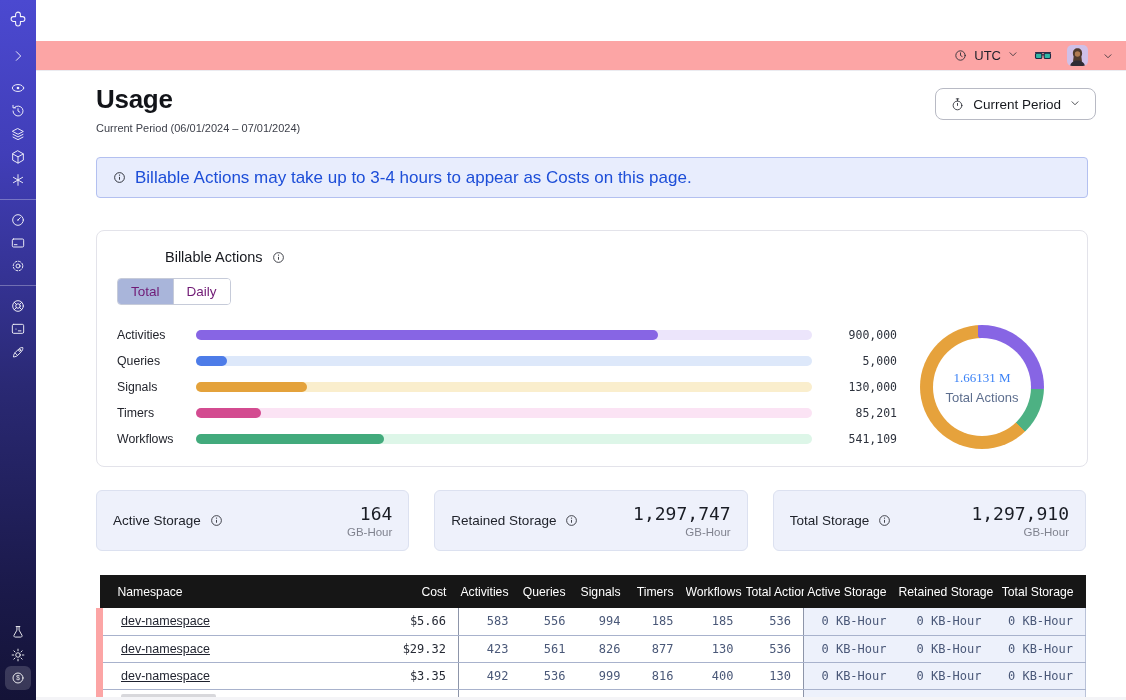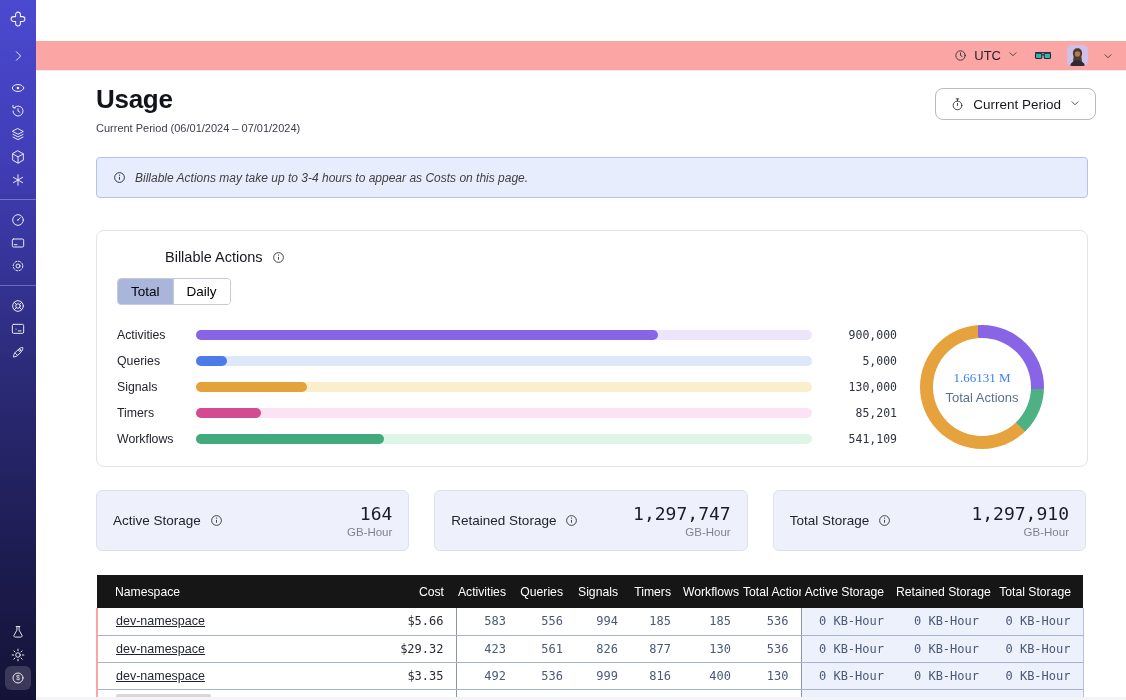--- a/index.html
+++ b/index.html
@@ -38,31 +38,31 @@
     justify-content:space-between; align-items:flex-start; }
   .page-head h1 { margin:0; font-size:26px; font-weight:600; color:#121419; letter-spacing:-0.3px; }
   .subtitle { margin-top:7px; font-size:11px; color:#3c3f49; }
   .period-btn { display:inline-flex; align-items:center; gap:8px; height:32px; padding:9px 14px;
     border:1px solid #b8bac4; border-radius:8px; background:#fff; font-family:inherit;
     font-size:13.5px; font-weight:500; color:#16181d; cursor:pointer; margin-top:4px; }
   .period-btn svg { stroke:#16181d; fill:none; stroke-width:1.5; stroke-linecap:round; }
 
   .banner { position:absolute; left:60px; right:38px; top:127px; height:41px;
     background:#e8edfd; border:1px solid #b3c0f0; border-radius:4px;
-    display:flex; align-items:center; gap:8px; padding:0 15px; font-size:12px; color:#404040;font-style:italic; }
+    display:flex; align-items:center; gap:8px; padding:0 15px; font-size:17px; color:#1d4ed8; }
   .banner svg { stroke:#1c1f27; fill:none; stroke-width:1.4; flex:0 0 auto; }
 
   
   .card { position:absolute; left:60px; right:38px; top:200px; height:237px;
     background:#fff; border:1px solid #e3e3ea; border-radius:8px; padding:18px 20px 0 20px; }
   .card-title-row { display:flex; align-items:center; gap:8px; font-size:14.5px; font-weight:500; color:#17191f;margin-left:48px; }
   .info-ic { display:inline-flex; }
   .info-ic svg { stroke:#2a2d35; fill:none; stroke-width:1.4; }
   .seg { margin-top:13px; display:inline-flex; border:1px solid #c6cbd9; border-radius:4px; overflow:hidden; }
-  .seg-item { padding:5px 13px; font-size:13.5px; color:#000000; background:#fff; cursor:pointer; }
+  .seg-item { padding:5px 13px; font-size:13.5px; color:#701a75; background:#fff; cursor:pointer; }
   .seg-item + .seg-item { border-left:1px solid #c6cbd9; }
   .seg-item.active { background:#a9b5da; }
 
   .chart-row { display:flex; margin-top:17px; }
   .bars { width:780px; }
   .bar-row { display:grid; grid-template-columns:66px 1fr 72px; column-gap:13px;
     align-items:center; height:26px; }
   .bar-label { font-size:12.3px; color:#23252d; }
   .bar-track { height:10px; border-radius:5px; position:relative; }
   .bar-fill { position:absolute; left:0; top:0; bottom:0; border-radius:5px; }
@@ -88,21 +88,21 @@
   
   .tbl-wrap { position:absolute; left:60px; right:44px; top:545px; }
   table.ns-table { width:100%; border-collapse:collapse; table-layout:fixed; }
   .ns-table thead th { background:#161616; color:#fff; font-weight:500; font-size:12.2px;
     height:33px; text-align:right; padding:0 12px 0 0; white-space:nowrap; overflow:hidden; }
   .ns-table thead th.c-ns { text-align:left; padding-left:18px; }
   .ns-table td { height:27px; font-family:"DejaVu Sans Mono", monospace; font-size:12px;
     color:#4a5878; text-align:right; padding:0 12px 0 0; border-bottom:1px solid #a8b2cc;
     background:#fff; white-space:nowrap; overflow:hidden; }
   .ns-table td.c-ns { text-align:left; padding-left:18px; font-family:"Liberation Sans", sans-serif;
-    border-left:2px solid #fca5a5; }
+    border-left:7px solid #fca5a5; }
   .ns-table td.c-cost { color:#262a35; border-right:1px solid #8d95a9; }
   .ns-table td.c-stor { background:#edf1fb; }
   .ns-table td.c-stor-first { border-left:1px solid #8d95a9; }
   .ns-table td.c-stor-last { border-right:1px solid #b9c2d8; }
   .ns-link { color:#1f222e; text-decoration:underline; font-size:12.5px; cursor:pointer; }
   .ns-link.hovered { background:#d8d8dc; border-radius:2px; padding:2px 3px; }
 
   .bottom-strip { position:fixed; left:36px; right:0; bottom:0; height:3px; background:#f4f4f7; z-index:6; }
 </style>
 </head>

